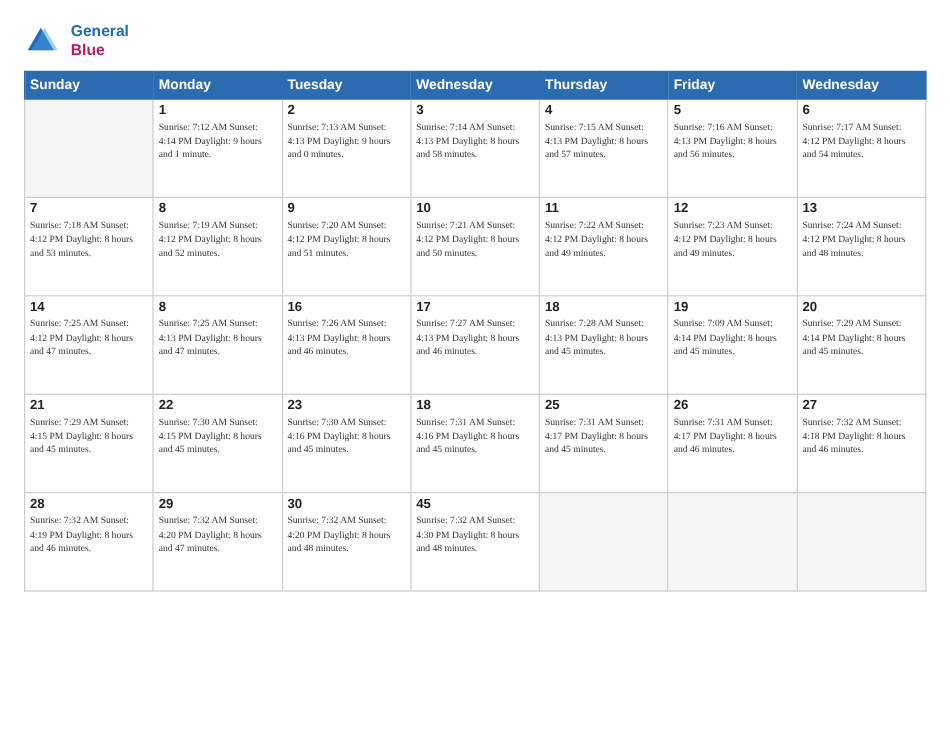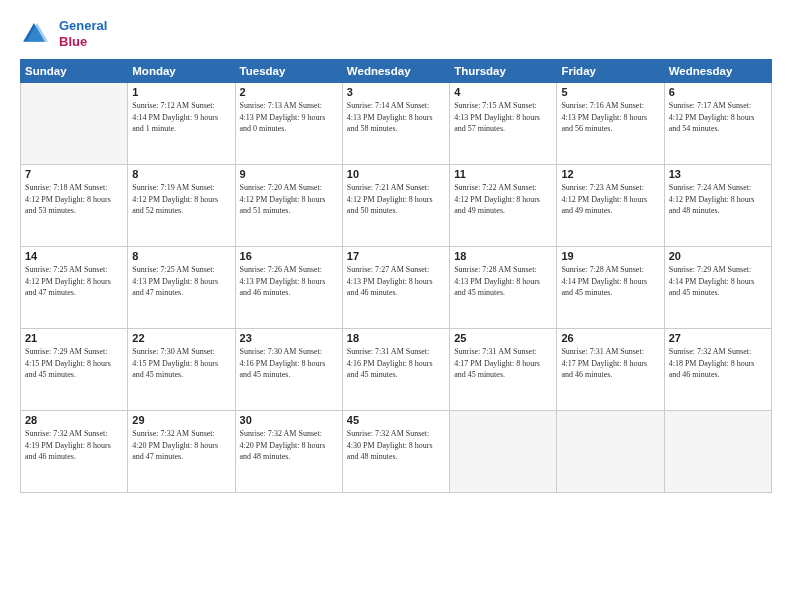--- a/index.html
+++ b/index.html
@@ -256,21 +256,21 @@
           </td>
           <td>
             <span class="day-number">18</span>
             <div class="day-detail">Sunrise: 7:28 AM
 Sunset: 4:13 PM
 Daylight: 8 hours
 and 45 minutes.</div>
           </td>
           <td>
             <span class="day-number">19</span>
-            <div class="day-detail">Sunrise: 7:28 AM
+            <div class="day-detail">Sunrise: 7:09 AM
 Sunset: 4:14 PM
 Daylight: 8 hours
 and 45 minutes.</div>
           </td>
           <td>
             <span class="day-number">20</span>
             <div class="day-detail">Sunrise: 7:29 AM
 Sunset: 4:14 PM
 Daylight: 8 hours
 and 45 minutes.</div>

